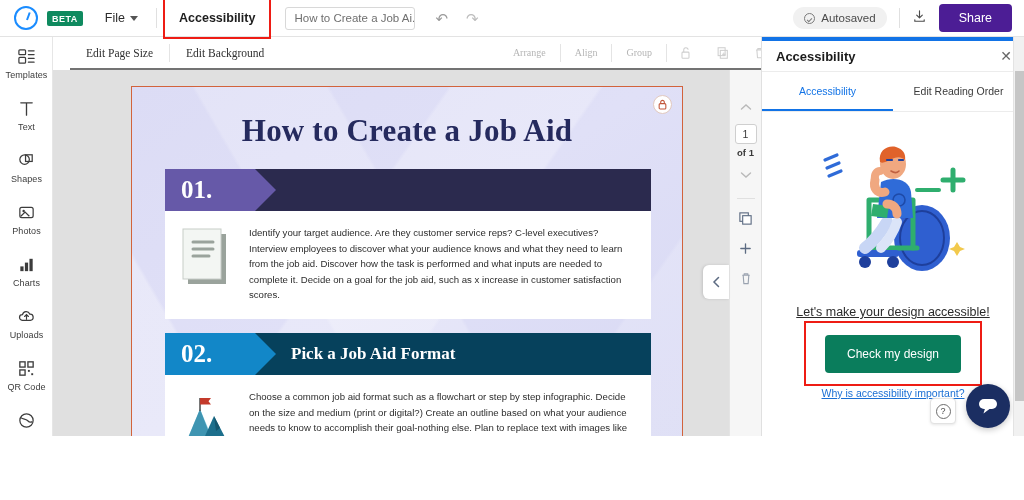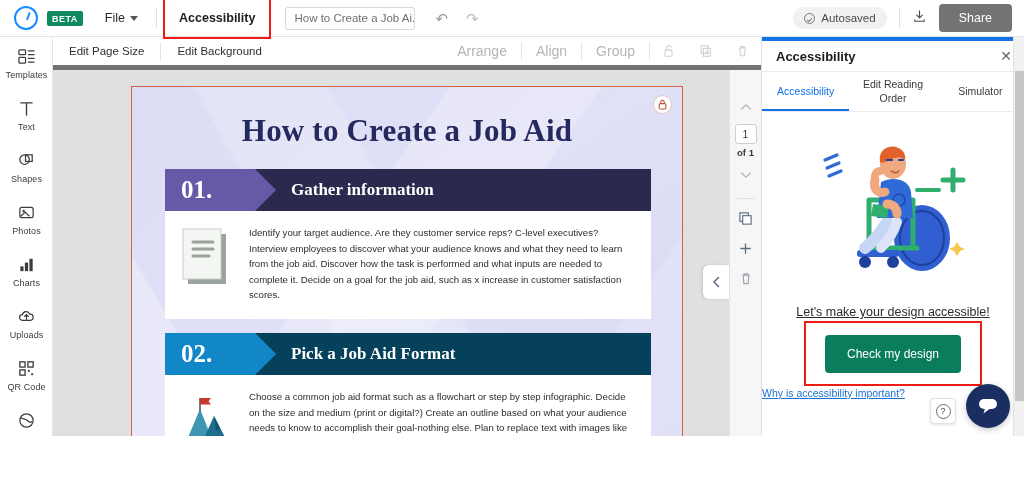--- a/index.html
+++ b/index.html
@@ -61,47 +61,47 @@
   .check-circ {
     width:11px;height:11px;border:1px solid #7b7b7b;border-radius:50%;position:relative; flex:none;
   }
   .check-circ:after{
     content:""; position:absolute; left:2px; top:4px; width:4px;height:2px;
     border-left:1.3px solid #7b7b7b;border-bottom:1.3px solid #7b7b7b;transform:rotate(-45deg);
   }
   .vdiv { width:1px;height:20px;background:#e0e0e0; }
   .dl-icon { color:#4b4b4b; font-size:15px; cursor:pointer; }
   .share-btn {
-    background:#737373; color:#fff; font-size:12.5px; border-radius:4px;
+    background:#4c1d95; color:#fff; font-size:12.5px; border-radius:4px;
     padding:7px 20px; cursor:pointer; font-weight:500;
   }
 
   
   .sidebar {
     position:absolute; left:0; top:37px; width:53px; height:463px;
     background:#fff; border-right:1px solid #e6e6e6; z-index:35;
     overflow:hidden;
   }
   .side-item {
     width:53px; height:52px; display:flex; flex-direction:column;
     align-items:center; justify-content:center; gap:3px; cursor:pointer;
   }
   .side-item .si-ico { height:21px; display:flex; align-items:center; justify-content:center; color:#3c3c3c; }
   .side-item .si-lbl { font-size:9px; color:#3c3c3c; letter-spacing:.1px; }
 
   
   .subbar {
-    position:absolute; left:53px; top:37px; width:708px; height:33px;
-    background:#fff; border-bottom:5px solid #737373;
-    display:flex; align-items:center; z-index:30;
+    position:absolute; left:70px; top:37px; width:708px; height:33px;
+    background:#fff; border-bottom:2px solid #737373;
+    display:flex; align-items:center; z-index:30;font-family:Liberation Serif, serif;
   }
   .sb-item { font-size:11.5px; color:#2f2f2f; padding:0 16px; cursor:pointer; white-space:nowrap; }
   .sb-div { width:1px; height:18px; background:#e4e4e4; }
   .sb-right { margin-left:auto; display:flex; align-items:center; }
-  .sb-dim { font-size:14px; color:#b5b5b5; padding:0 14px; cursor:default; white-space:nowrap; }
+  .sb-dim { font-size:10px; color:#b5b5b5; padding:0 14px; cursor:default; white-space:nowrap; }
   .sb-icon { color:#cfcfcf; padding:0 12px; cursor:default; display:flex; align-items:center; }
 
   
   .canvas-area {
     position:absolute; left:53px; top:70px; width:708px; height:430px;
     background:#e0e0e0; overflow:hidden;
   }
   .page {
     position:absolute; left:78px; top:16px; width:552px; height:420px;
     background:linear-gradient(145deg,#dcdcf5 0%,#e0e0f7 45%,#d7d8f3 100%);
@@ -198,21 +198,21 @@
     text-align:center; font-size:12.5px; color:#2b2b2b; margin-top:16px; line-height:1.35;
     padding:0 28px;
     text-decoration:underline;
   }
   .btn-wrap { position:relative; margin-top:14px; display:flex; justify-content:center; }
   .check-btn {
     background:#0a7d5c; color:#fff; font-size:12px; padding:12px 22px; border-radius:4px;
     cursor:pointer;
   }
   .why-link {
-    text-align:left; margin-top:14px; font-size:10.5px; color:#1a6fd4;
+    text-align:center; margin-top:14px; font-size:10.5px; color:#1a6fd4;
     text-decoration:underline; cursor:pointer;
   }
   .rp-scroll {
     position:absolute; right:2px; top:82px; width:9px; height:356px; background:#f0f0f0;
   }
   .rp-scroll .thumb { position:absolute; top:14px; left:1px; width:7px; height:300px; background:#c3c3c3; border-radius:1px; }
   .rp-scroll .arr { position:absolute; left:1px; font-size:7px; color:#8a8a8a; text-align:center; width:7px;}
 
   
   .help-btn {
@@ -402,21 +402,20 @@
             <rect x="1.3" y="5" width="7.4" height="6" rx="1.2" fill="none" stroke="#c2563a" stroke-width="1.2"></rect>
             <path d="M3 5V3.4a2 2 0 014 0V5" fill="none" stroke="#c2563a" stroke-width="1.2"></path>
           </svg>
       </div>
 
       <div class="page-title">How to Create a Job Aid</div>
 
       <div class="step" style="top:82px;">
         <div class="step-head" style="background:#2b2a4e;">
           <div class="step-num" style="--chev:#6659a8; background:#6659a8;">01.</div>
-          <div class="step-title">Gather information</div>
         </div>
         <div class="step-body">
           <div class="step-ico">
             <svg width="54" height="64" viewBox="0 0 54 64">
               <rect x="9" y="9" width="38" height="50" fill="#9aa39c"></rect>
               <rect x="4" y="4" width="38" height="50" fill="#f3f6f3" stroke="#c7cdc8" stroke-width="1"></rect>
               <path d="M14 17h20M14 24h20M14 31h16" stroke="#9aa39c" stroke-width="3" stroke-linecap="round"></path>
             </svg>
           </div>
           <p>Identify your target audience. Are they customer service reps? C-level executives? Interview employees to discover what your audience knows and what they need to learn from the job aid. Discover how the task is performed and what inputs are needed to complete it. Decide on a goal for the job aid, such as x increase in customer satisfaction scores.</p>
@@ -491,21 +490,20 @@
 
   <div class="rpanel">
     <div class="rp-accent"></div>
     <div class="rp-head">
       <div class="rp-title">Accessibility</div>
       <div class="rp-close">✕</div>
     </div>
     <div class="rp-tabs">
       <div class="rp-tab active">Accessibility</div>
       <div class="rp-tab">Edit Reading Order</div>
-      <div class="rp-tab">Simulator</div>
     </div>
     <div class="rp-body">
 
       <div class="illus">
         <svg width="172" height="150" viewBox="0 0 172 150">
 
           <g stroke="#2f6bd8" stroke-width="3.2" stroke-linecap="round">
             <path d="M18 22l12-5M20 30l12-5M22 38l12-5"></path>
           </g>
           <path d="M146 32v20M136 42h20" stroke="#2fae6e" stroke-width="5" stroke-linecap="round"></path>

